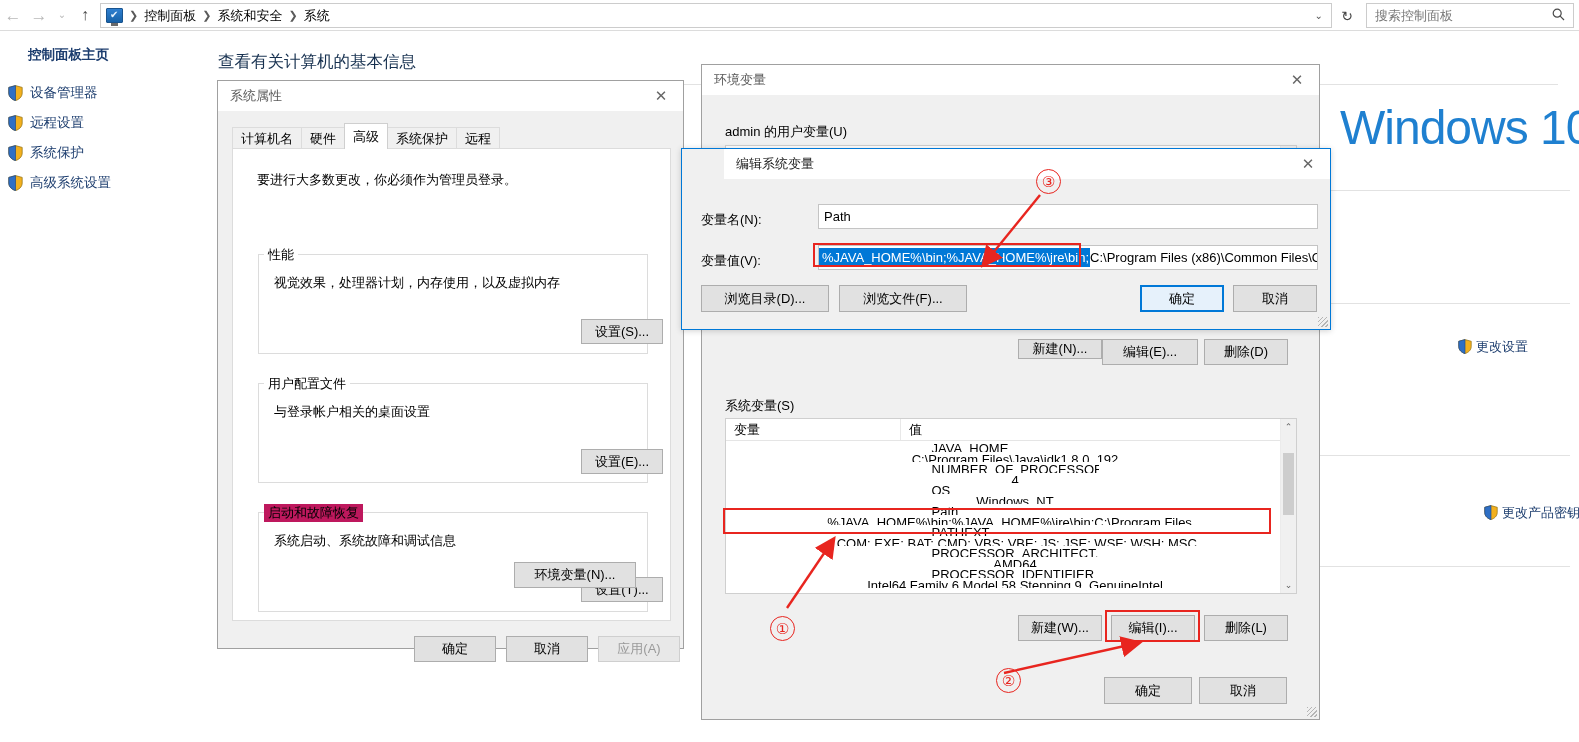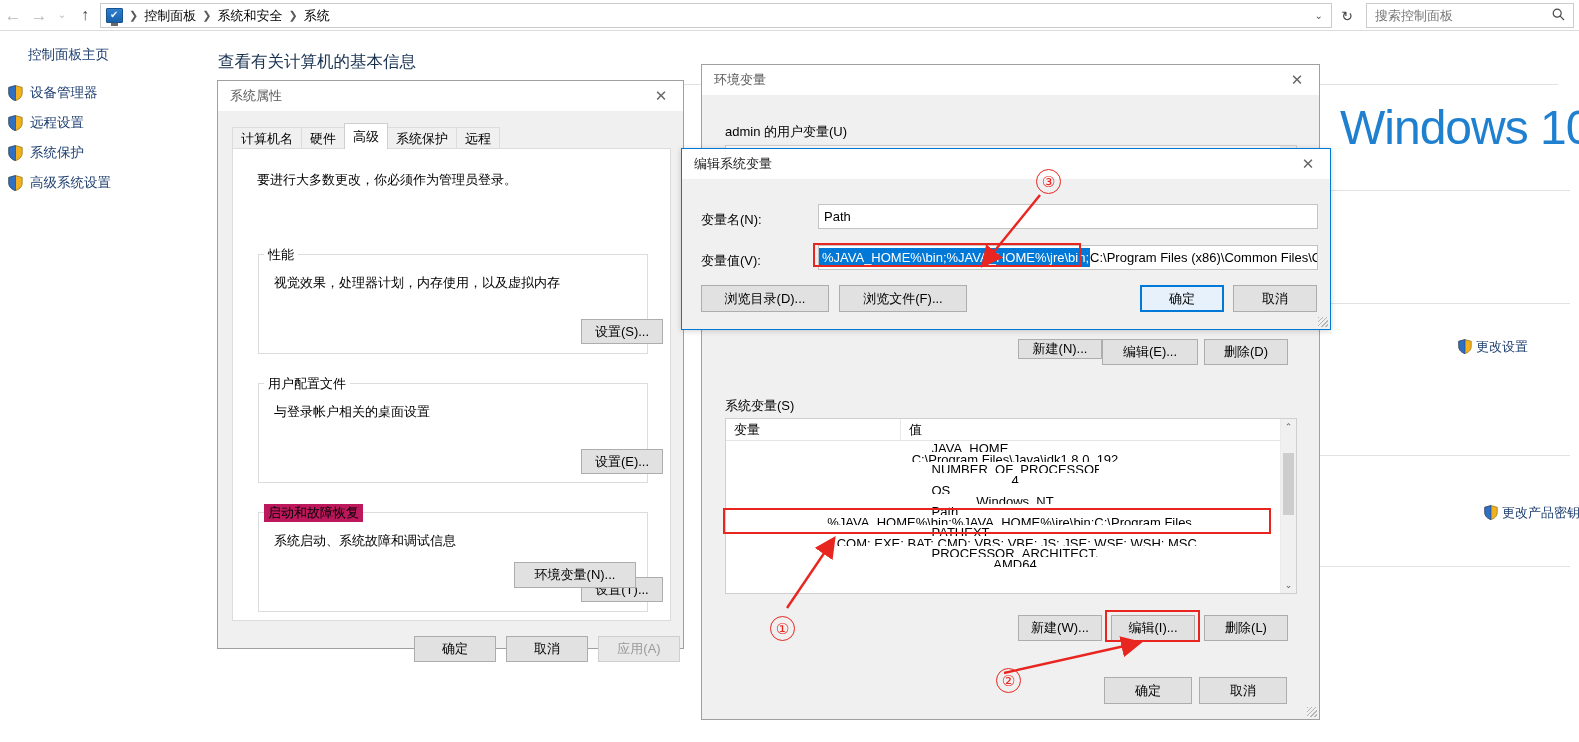--- a/index.html
+++ b/index.html
@@ -51,21 +51,21 @@
              display:flex; align-items:center; justify-content:center; color:#444; font-size:14px; }
   .searchbox {
     position: absolute; left: 1366px; top: 3px; width: 208px; height: 25px;
     border: 1px solid #cccccc; background: #fff; display: flex; align-items: center;
   }
   .searchbox .ph { padding-left: 8px; color: #777; font-size: 13px; }
   .searchbox .mag { margin-left: auto; padding-right: 8px; color: #5a5a5a; font-size: 14px; }
 
   
   .sidebar { position: absolute; left: 0; top: 40px; width: 205px; }
-  .side-home { font-size: 13.5px; color: #1c3d6e; padding: 6px 0 6px 28px; }
+  .side-home { font-size: 13.5px; color: #1c3d6e; padding: 6px 0 6px 28px; font-weight: bold; }
   .side-item { display: flex; align-items: center; padding: 6px 0 6px 8px; gap: 7px; }
   .side-item .lbl { font-size: 13.5px; color: #1c3d6e; }
   .shield {
     width: 15px; height: 16px; flex: none; position: relative;
   }
   .shield svg { display: block; }
 
   .page-title {
     position: absolute; left: 218px; top: 51px;
     font-size: 16.5px; color: #16304f;
@@ -79,21 +79,21 @@
   }
   .chg-link { position: absolute; display: flex; align-items: center; gap: 3px; white-space: nowrap; }
   .chg-link .lbl { color: #1c3d6e; font-size: 13px; }
 
   
   .dlg { position: absolute; background: #f0f0f0; border: 1px solid #a0a0a0; }
   .dlg-title {
     height: 30px; background: #ffffff; display: flex; align-items: center;
     padding-left: 12px; font-size: 13px; color: #5a5a5a;
   }
-  .dlg-title.active { color: #222; }
+  .dlg-title.active { color: #222; margin-left: 42px; }
   .dlg-close {
     margin-left: auto; width: 44px; height: 30px; display: flex;
     align-items: center; justify-content: center; color: #666; font-size: 15px;
   }
   .btn {
     background: #e1e1e1; border: 1px solid #adadad; font-size: 13px; color: #000;
     display: flex; align-items: center; justify-content: center;
     font-family: "Liberation Sans", sans-serif;
   }
   .btn.disabled { color: #9a9a9a; background: #e8e8e8; border-color: #cfcfcf; }
@@ -329,20 +329,24 @@
           <div class="c c2">%JAVA_HOME%\bin;%JAVA_HOME%\jre\bin;C:\Program Files...</div>
         </div>
         <div class="lv-row">
           <div class="c c1">PATHEXT</div>
           <div class="c c2">.COM;.EXE;.BAT;.CMD;.VBS;.VBE;.JS;.JSE;.WSF;.WSH;.MSC</div>
         </div>
         <div class="lv-row">
           <div class="c c1">PROCESSOR_ARCHITECT...</div>
           <div class="c c2">AMD64</div>
         </div>
+        <div class="lv-row">
+          <div class="c c1">PROCESSOR_IDENTIFIER</div>
+          <div class="c c2">Intel64 Family 6 Model 58 Stepping 9, GenuineIntel</div>
+        </div>
       </div>
       <div class="lv-sb">
         <div class="arr">⌃</div>
         <div class="thumb" style="top:34px; height:62px;"></div>
         <div class="arr" style="position:absolute; bottom:0; left:0; right:0;">⌄</div>
       </div>
     </div>
 
     <div class="btn" style="position:absolute; left:316px; top:550px; width:84px; height:26px;">新建(W)...</div>
     <div class="btn" style="position:absolute; left:409px; top:550px; width:84px; height:26px;">编辑(I)...</div>

